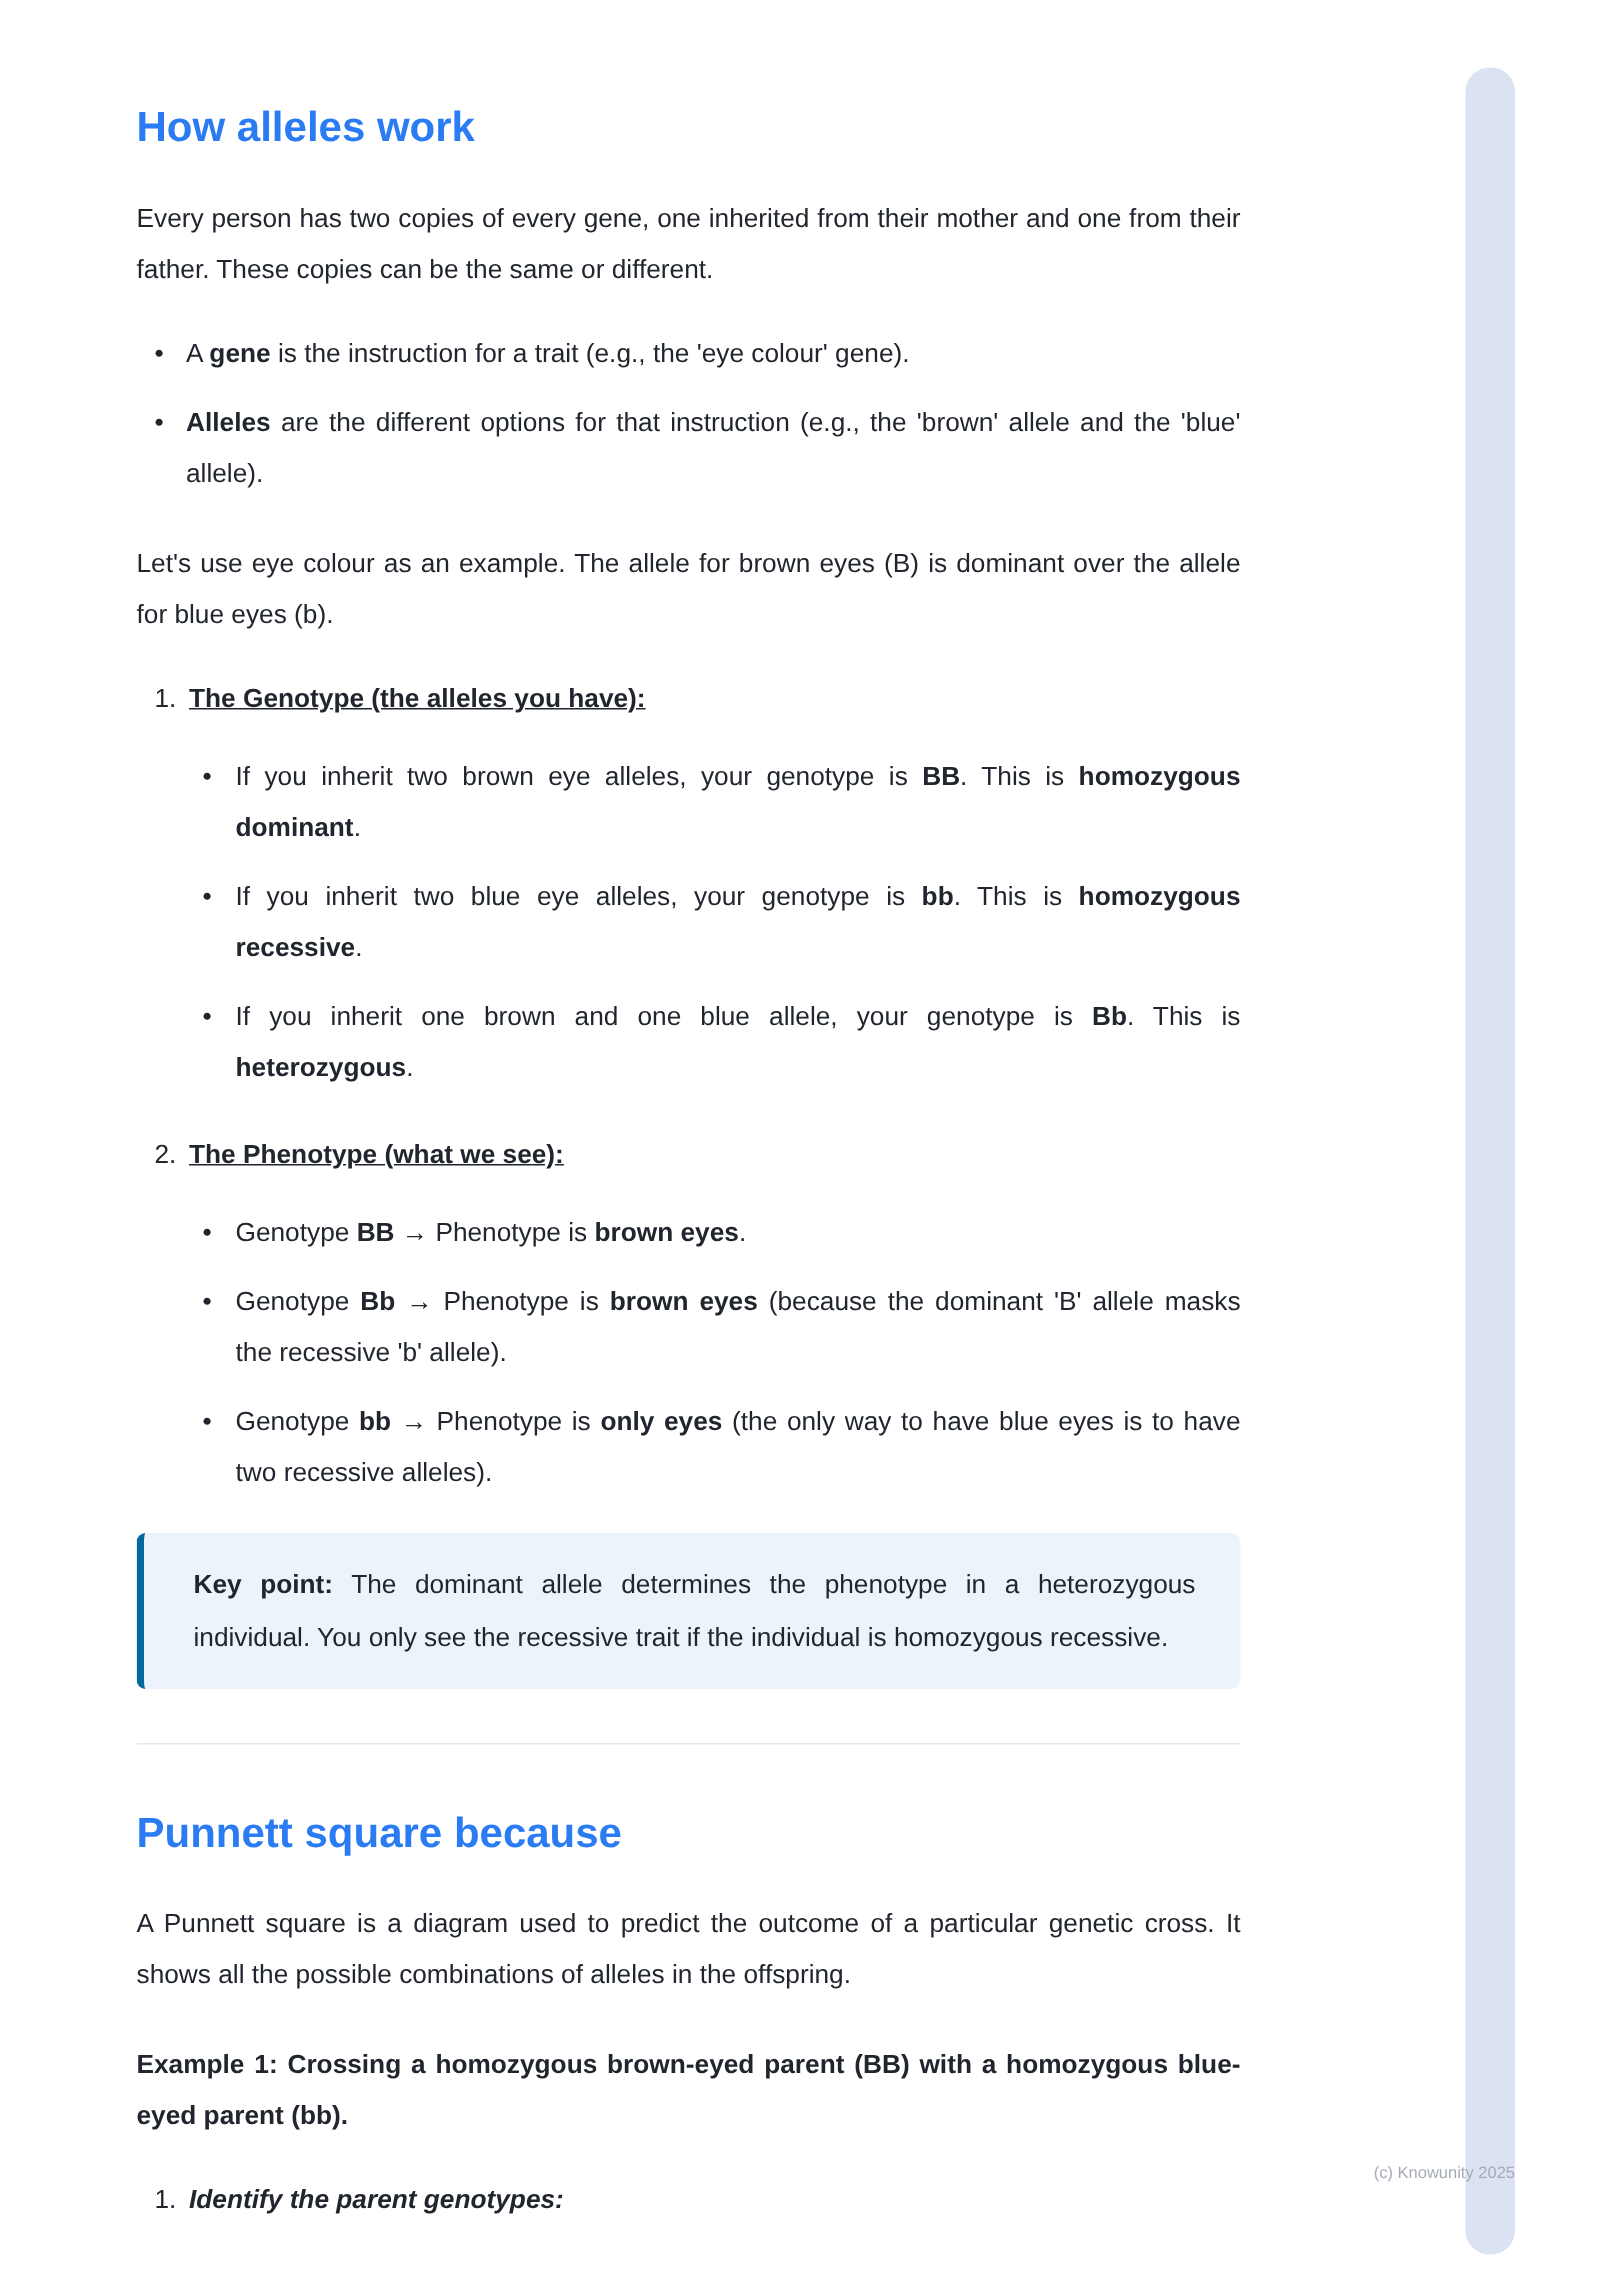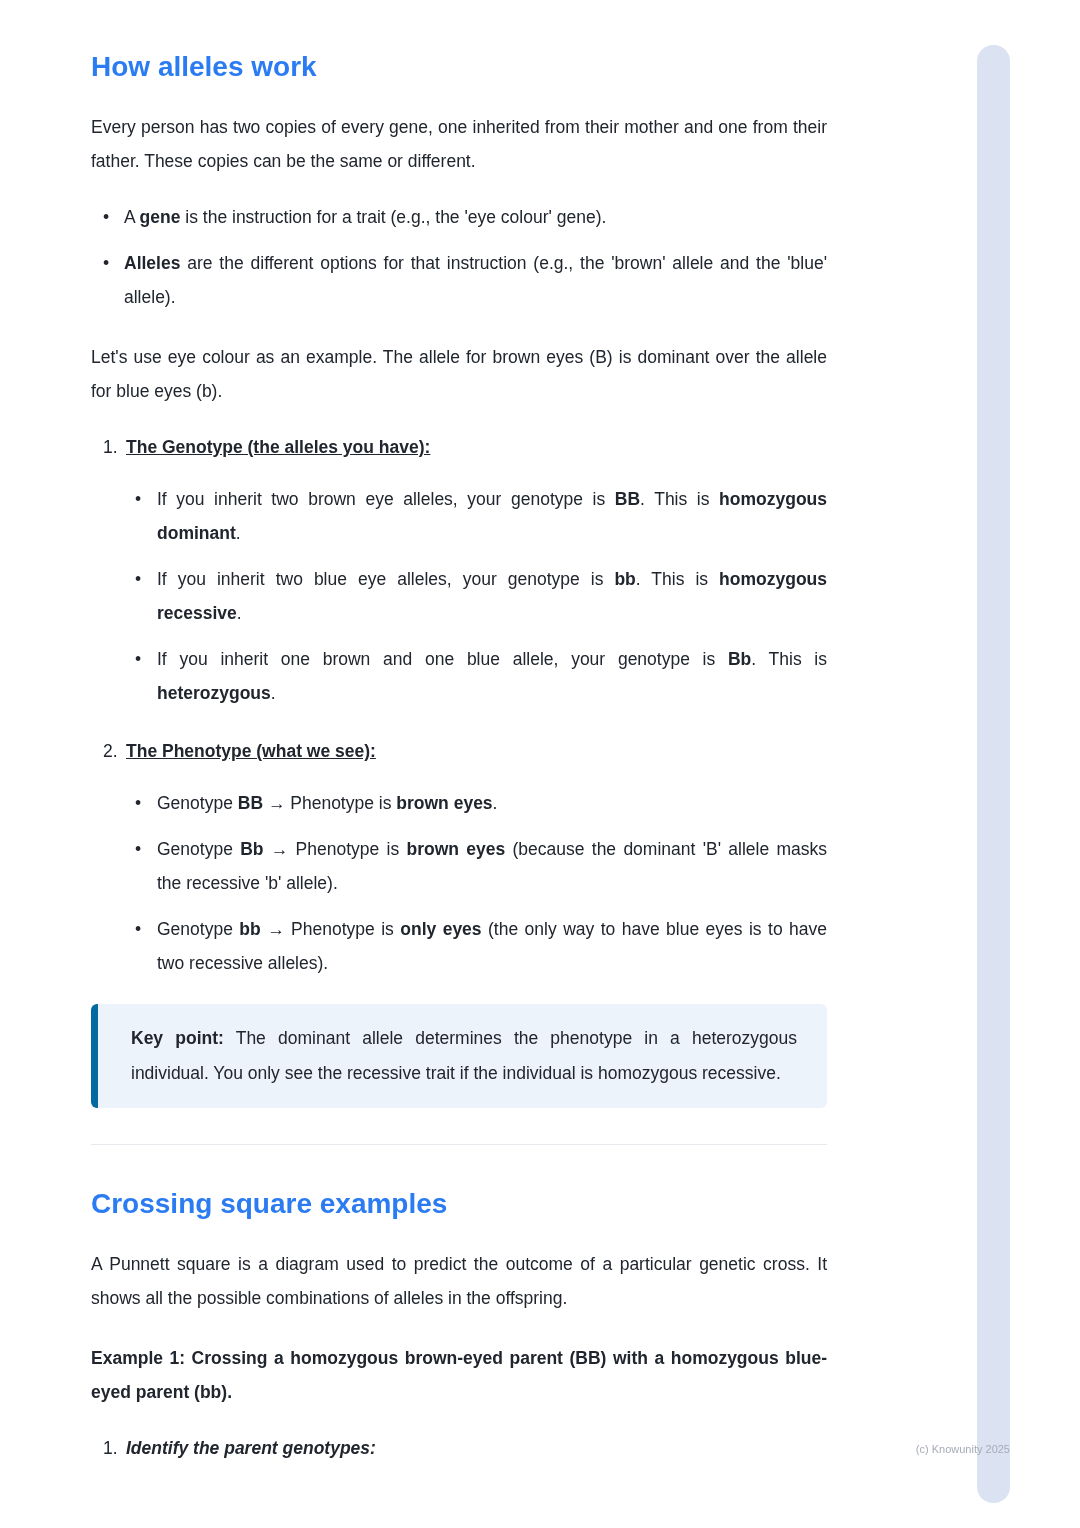--- a/index.html
+++ b/index.html
@@ -11,21 +11,21 @@
   .page {
     position: relative;
     width: 1080px;
     height: 1528px;
     background: #ffffff;
     overflow: hidden;
   }
   .content {
     position: absolute;
     left: 91px;
-    top: 50px;
+    top: 68px;
     width: 736px;
     font-size: 17.5px;
     line-height: 34px;
   }
   .heading {
     color: #2b7cf2;
     font-size: 28px;
     line-height: 34px;
     font-weight: 700;
     margin-bottom: 26px;
@@ -52,21 +52,21 @@
 
   
   .ul2 { margin: 18px 0 24px 0; }
   .ul2 .row { display: flex; margin-bottom: 12px; }
   .ul2 .bullet { flex: 0 0 22px; margin-left: 9px; }
   .ul2 .li-text { flex: 1; text-align: justify; }
 
   .callout {
     margin-top: 10px;
     background: #edf3fb;
-    border-left: 7px solid #0369a1;
+    border-left: 5px solid #0369a1;
     border-radius: 6px;
     padding: 17px 30px 17px 33px;
     line-height: 35px;
     text-align: justify;
   }
   .divider {
     border: 0;
     border-top: 1px solid #e7e9ee;
     margin: 36px 0 42px 0;
   }
@@ -161,21 +161,21 @@
             <div class="li-text"><span>Genotype </span><span class="b">bb</span><span> → Phenotype is </span><span class="b">only eyes</span><span> (the only way to have blue eyes is to have two recessive alleles).</span></div>
           </div>
         </div>
       </div>
     </div>
 
     <div class="callout"><span class="b">Key point:</span><span> The dominant allele determines the phenotype in a heterozygous individual. You only see the recessive trait if the individual is homozygous recessive.</span></div>
 
     <hr class="divider">
 
-    <div class="heading">Crossing square examples</div>
+    <div class="heading">Punnett square because</div>
 
     <p class="para"><span>A Punnett square is a diagram used to predict the outcome of a particular genetic cross. It shows all the possible combinations of alleles in the offspring.</span></p>
 
     <p class="para"><span class="b">Example 1: Crossing a homozygous brown-eyed parent (BB) with a homozygous blue-eyed parent (bb).</span></p>
 
     <div class="step-row">
       <span class="num">1.</span>
       <div class="step-title">Identify the parent genotypes:</div>
     </div>
 

